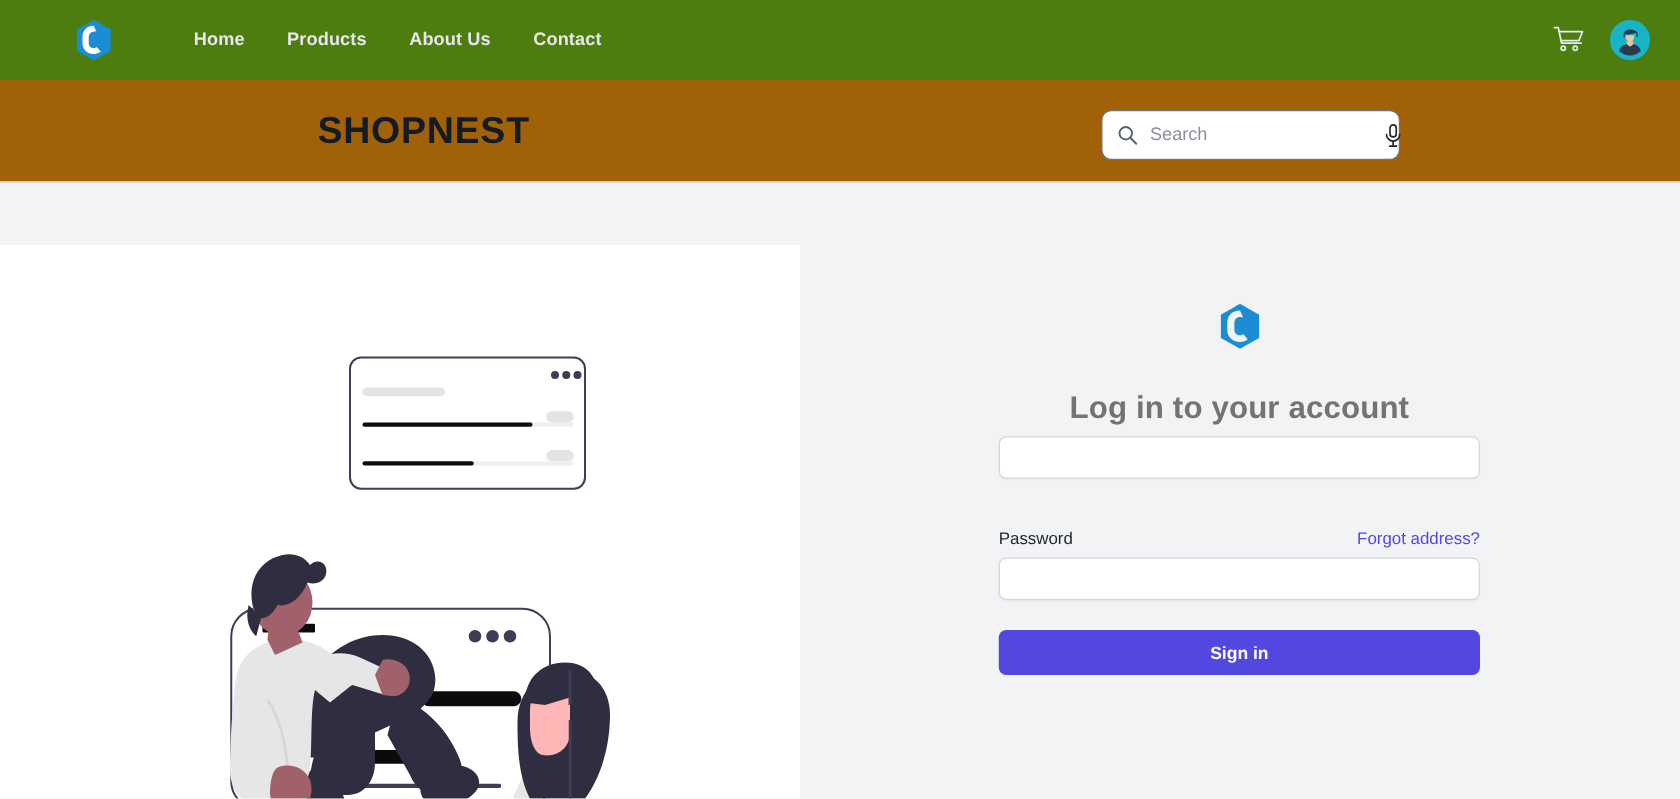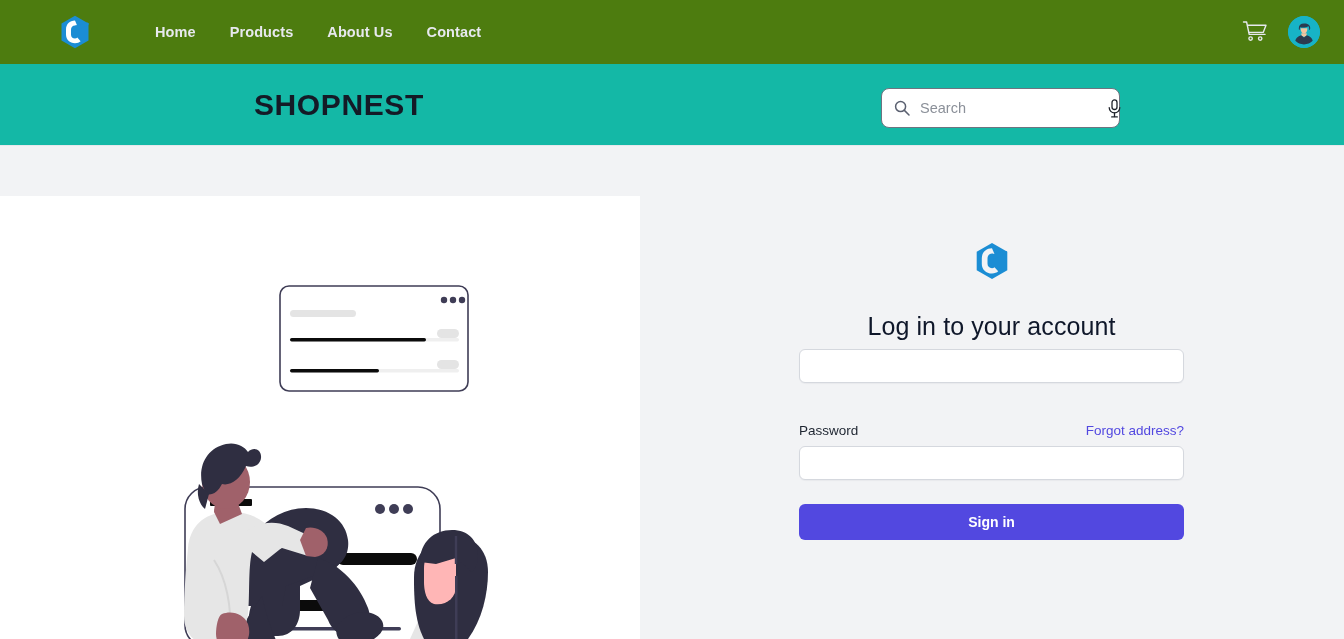--- a/index.html
+++ b/index.html
@@ -51,21 +51,21 @@
   .cart-icon { width: 26px; height: 26px; display: block; cursor: pointer; }
   .avatar {
     width: 32px; height: 32px; border-radius: 50%;
     background: #17b3c6; overflow: hidden; position: relative;
     cursor: pointer; display: block;
   }
 
   
   .subheader {
     height: 82px;
-    background: #14b8a6;
+    background: #a16207;
     display: flex;
     align-items: center;
     border-bottom: 1px solid #e6e8ec;
     position: relative;
     padding-left: 40px;
   }
   .brand-title {
     position: absolute;
     left: 254px;
     font-size: 30px;
@@ -127,22 +127,22 @@
   }
   .form-logo {
     width: 34px; height: 38px;
     margin: 96px auto 0 auto;
     display: block;
   }
   .form-title {
     margin-top: 32px;
     text-align: center;
     font-size: 25px;
-    font-weight: 400;
-    color: #0f172a;
+    font-weight: 700;
+    color: #737373;
     letter-spacing: 0.1px;
   }
   .field-label {
     margin-top: 40px;
     font-size: 13.5px;
     color: #1d2430;
     font-weight: 400;
   }
   .label-row {
     margin-top: 40px;

